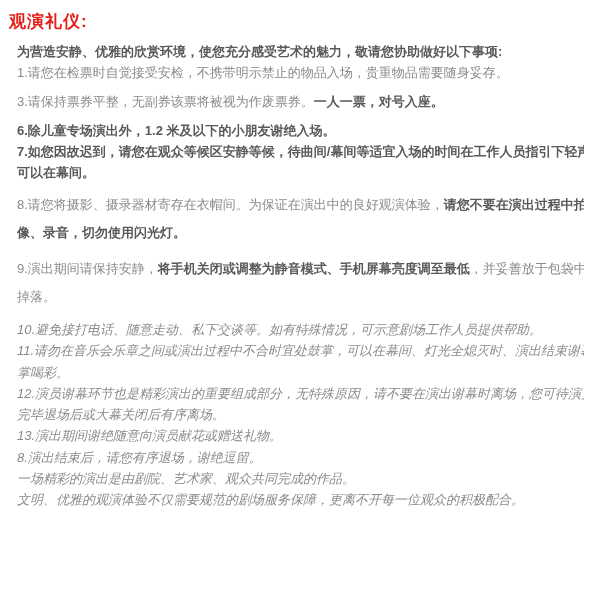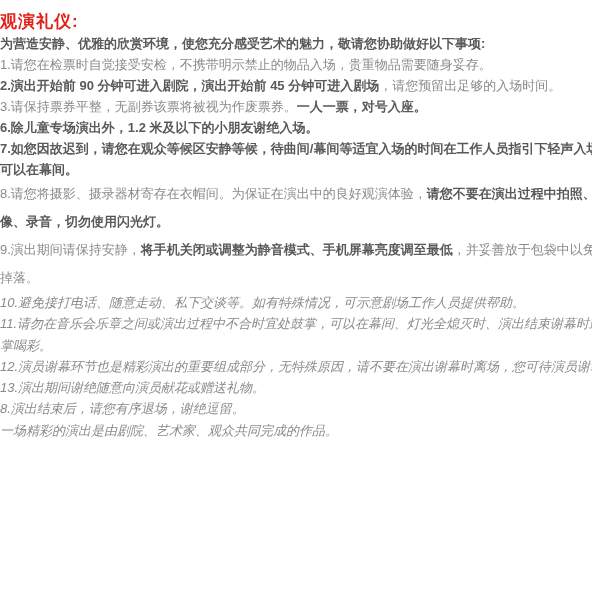--- a/index.html
+++ b/index.html
@@ -5,34 +5,34 @@
   html, body {
     margin: 0;
     padding: 0;
     background: #ffffff;
     width: 600px;
     height: 601px;
     overflow: hidden;
     font-family: "Liberation Sans", sans-serif;
   }
   .wrap {
-    padding: 11px 8px 0 0;
+    padding: 11px 8px 0 9px;
     box-sizing: border-box;
     width: 600px;
   }
   .title {
     font-size: 17px;
     line-height: 22px;
     font-weight: bold;
     color: #e32119;
     letter-spacing: 1px;
     margin: 0;
   }
   p.para {
-    margin: 0;
+    margin: 8px;
     font-size: 13px;
     font-weight: normal;
     color: #8a8a8a;
   }
   .line {
     display: block;
     white-space: nowrap;
     overflow: hidden;
     line-height: 21px;
   }
@@ -54,23 +54,20 @@
 </head>
 <body>
 
 <div class="wrap">
   <h1 class="title">观演礼仪:</h1>
   <div id="content">
       <p class="para p-intro">
         <span class="line"><span class="b">为营造安静、优雅的欣赏环境，使您充分感受艺术的魅力，敬请您协助做好以下事项:</span></span>
         <span class="line"><span>1.请您在检票时自觉接受安检，不携带明示禁止的物品入场，贵重物品需要随身妥存。</span></span>
       </p>
-      <p class="para p-item2">
-        <span class="line"><span class="b">2.演出开始前 90 分钟可进入剧院，演出开始前 45 分钟可进入剧场</span><span>，请您预留出足够的入场时间。</span></span>
-      </p>
       <p class="para p-item3">
         <span class="line"><span>3.请保持票券平整，无副券该票将被视为作废票券。</span><span class="b">一人一票，对号入座。</span></span>
       </p>
       <p class="para p-group">
         <span class="line"><span class="b">6.除儿童专场演出外，1.2 米及以下的小朋友谢绝入场。</span></span>
         <span class="line"><span class="b">7.如您因故迟到，请您在观众等候区安静等候，待曲间/幕间等适宜入场的时间在工作人员指引下轻声入场</span></span>
         <span class="line"><span class="b">可以在幕间。</span></span>
       </p>
       <p class="para p-item8">
         <span class="line"><span>8.请您将摄影、摄录器材寄存在衣帽间。为保证在演出中的良好观演体验，</span><span class="b">请您不要在演出过程中拍照、录</span></span>
@@ -78,18 +75,20 @@
       </p>
       <p class="para p-item9">
         <span class="line"><span>9.演出期间请保持安静，</span><span class="b">将手机关闭或调整为静音模式、手机屏幕亮度调至最低</span><span>，并妥善放于包袋中以免</span></span>
         <span class="line"><span>掉落。</span></span>
       </p>
       <p class="para p-tail">
         <span class="line"><span>10.避免接打电话、随意走动、私下交谈等。如有特殊情况，可示意剧场工作人员提供帮助。</span></span>
         <span class="line"><span>11.请勿在音乐会乐章之间或演出过程中不合时宜处鼓掌，可以在幕间、灯光全熄灭时、演出结束谢幕时鼓</span></span>
         <span class="line"><span>掌喝彩。</span></span>
         <span class="line"><span>12.演员谢幕环节也是精彩演出的重要组成部分，无特殊原因，请不要在演出谢幕时离场，您可待演员谢幕</span></span>
+        <span class="line"><span>完毕退场后或大幕关闭后有序离场。</span></span>
         <span class="line"><span>13.演出期间谢绝随意向演员献花或赠送礼物。</span></span>
         <span class="line"><span>8.演出结束后，请您有序退场，谢绝逗留。</span></span>
         <span class="line"><span>一场精彩的演出是由剧院、艺术家、观众共同完成的作品。</span></span>
+        <span class="line"><span>文明、优雅的观演体验不仅需要规范的剧场服务保障，更离不开每一位观众的积极配合。</span></span>
       </p>
     </div>
 </div>
 
 </body></html>

